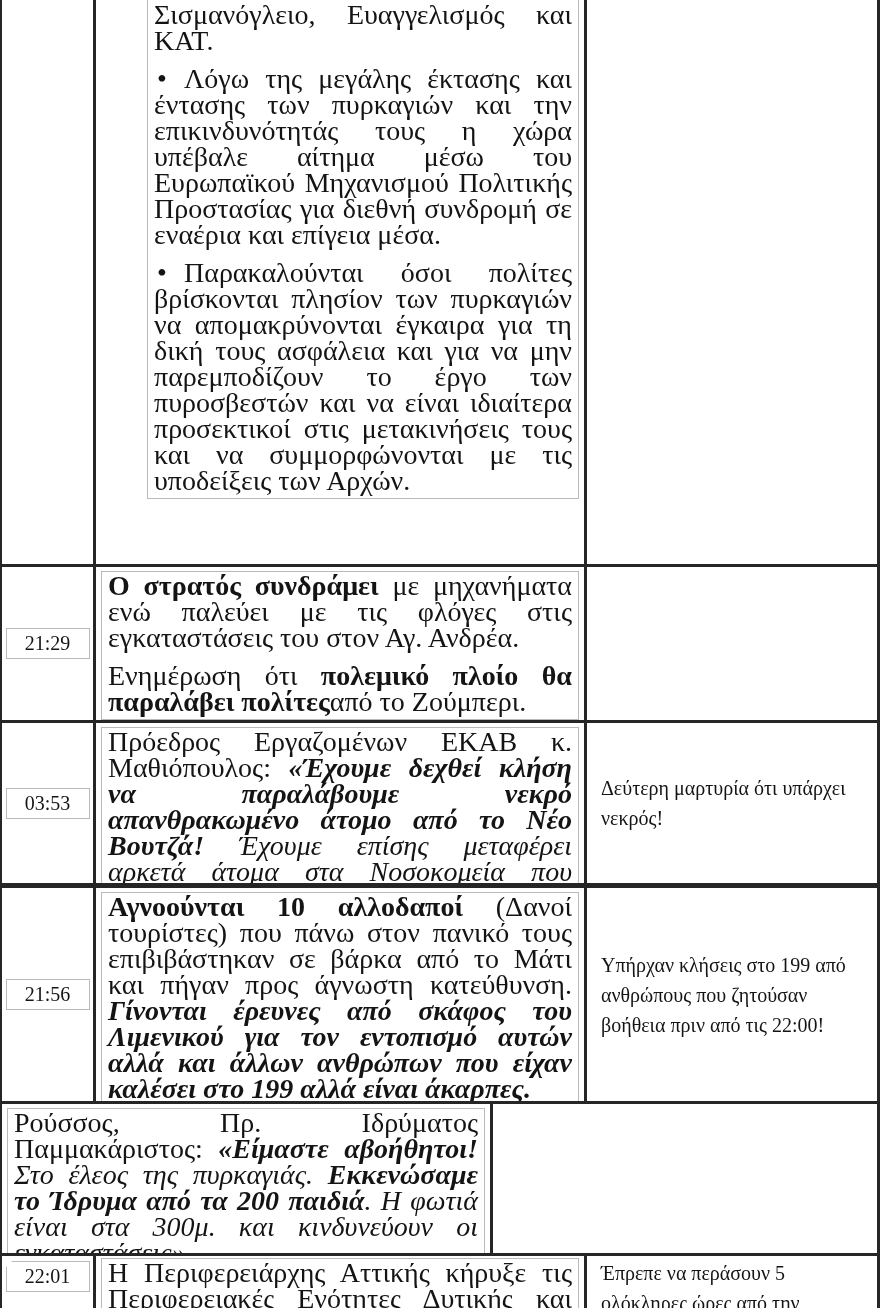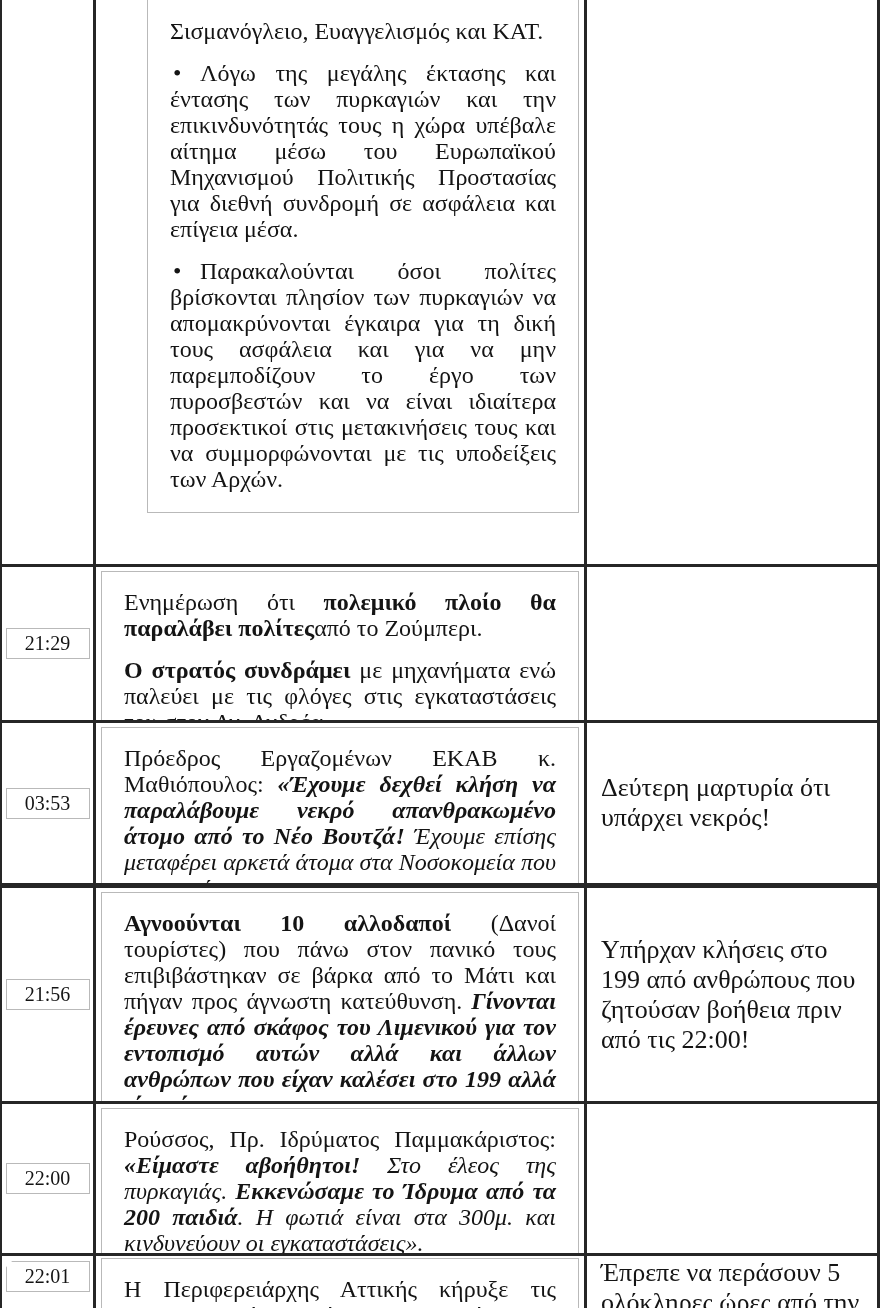--- a/index.html
+++ b/index.html
@@ -29,57 +29,57 @@
              display:flex;align-items:center;justify-content:center;}
   .time-badge{width:84px;height:31px;line-height:29px;box-sizing:border-box;
               border:1px solid var(--fb);text-align:center;
               font-size:20px;background:#fff;}
   .cell-main{width:491px;flex:none;box-sizing:border-box;
              border-right:3px solid var(--tb);overflow:hidden;}
   .frame{box-sizing:border-box;margin:4px 0 0 5px;width:478px;
          border:1px solid var(--fb);padding:1px 6px 4px 6px;background:#fff;}
   .row.r1 .frame{margin:0 0 0 51px;width:432px;border-top:none;padding-top:2px;}
   .row.r6 .frame{margin-top:2px;}
-  .para{margin:16px;text-align:justify;line-height:26px;font-size:24px;}
+  .para{margin:0;text-align:justify;line-height:26px;font-size:28px;}
   .para + .para{margin-top:12px;}
   .bullet{display:inline-block;width:30px;padding-left:3px;box-sizing:border-box;}
   .b{font-weight:bold;}
   .i{font-style:italic;}
   .bi{font-weight:bold;font-style:italic;}
 
   .cell-comment{flex:1;box-sizing:border-box;display:flex;align-items:center;
                 padding:0 14px 0 14px;overflow:hidden;}
-  .comment{font-size:26px;line-height:30px;max-width:262px;}
+  .comment{font-size:20px;line-height:30px;max-width:262px;}
   .row.last .cell-time{align-items:flex-start;padding-top:5px;}
   .row.last .cell-comment{align-items:flex-start;padding-top:2px;}
 </style>
 </head>
 <body>
 
 <div class="page">
   <div class="table" id="timeline-table">
       <div class="row r1">
         <div class="cell-time"></div>
         <div class="cell-main">
           <div class="frame">
             <p class="para"><span>Σισμανόγλειο, Ευαγγελισμός και ΚΑΤ.</span></p>
-            <p class="para"><span class="bullet">•</span><span>Λόγω της μεγάλης έκτασης και έντασης των πυρκαγιών και την επικινδυνότητάς τους η χώρα υπέβαλε αίτημα μέσω του Ευρωπαϊκού Μηχανισμού Πολιτικής Προστασίας για διεθνή συνδρομή σε ασφάλεια και επίγεια μέσα.</span></p>
+            <p class="para"><span class="bullet">•</span><span>Λόγω της μεγάλης έκτασης και έντασης των πυρκαγιών και την επικινδυνότητάς τους η χώρα υπέβαλε αίτημα μέσω του Ευρωπαϊκού Μηχανισμού Πολιτικής Προστασίας για διεθνή συνδρομή σε εναέρια και επίγεια μέσα.</span></p>
             <p class="para"><span class="bullet">•</span><span>Παρακαλούνται όσοι πολίτες βρίσκονται πλησίον των πυρκαγιών να απομακρύνονται έγκαιρα για τη δική τους ασφάλεια και για να μην παρεμποδίζουν το έργο των πυροσβεστών και να είναι ιδιαίτερα προσεκτικοί στις μετακινήσεις τους και να συμμορφώνονται με τις υποδείξεις των Αρχών.</span></p>
           </div>
         </div>
         <div class="cell-comment"></div>
       </div>
       <div class="row r2">
         <div class="cell-time">
           <div class="time-badge">21:29</div>
         </div>
         <div class="cell-main">
           <div class="frame">
+            <p class="para"><span class="b">Ο στρατός συνδράμει</span><span> με μηχανήματα ενώ παλεύει με τις φλόγες στις εγκαταστάσεις του στον Αγ. Ανδρέα.</span></p>
             <p class="para"><span>Ενημέρωση ότι </span><span class="b">πολεμικό πλοίο θα παραλάβει πολίτες</span><span>από το Ζούμπερι.</span></p>
-            <p class="para"><span class="b">Ο στρατός συνδράμει</span><span> με μηχανήματα ενώ παλεύει με τις φλόγες στις εγκαταστάσεις του στον Αγ. Ανδρέα.</span></p>
           </div>
         </div>
         <div class="cell-comment"></div>
       </div>
       <div class="row r3 thick">
         <div class="cell-time">
           <div class="time-badge">03:53</div>
         </div>
         <div class="cell-main">
           <div class="frame">
@@ -97,23 +97,20 @@
         <div class="cell-main">
           <div class="frame">
             <p class="para"><span class="b">Αγνοούνται 10 αλλοδαποί</span><span> (Δανοί τουρίστες) που πάνω στον πανικό τους επιβιβάστηκαν σε βάρκα από το Μάτι και πήγαν προς άγνωστη κατεύθυνση. </span><span class="bi">Γίνονται έρευνες από σκάφος του Λιμενικού για τον εντοπισμό αυτών αλλά και άλλων ανθρώπων που είχαν καλέσει στο 199 αλλά είναι άκαρπες.</span></p>
           </div>
         </div>
         <div class="cell-comment">
           <div class="comment">Υπήρχαν κλήσεις στο 199 από ανθρώπους που ζητούσαν βοήθεια πριν από τις 22:00!</div>
         </div>
       </div>
       <div class="row r5">
-        <div class="cell-time">
-          <div class="time-badge">22:00</div>
-        </div>
         <div class="cell-main">
           <div class="frame">
             <p class="para"><span>Ρούσσος, Πρ. Ιδρύματος Παμμακάριστος: </span><span class="bi">«Είμαστε αβοήθητοι! </span><span class="i">Στο έλεος της πυρκαγιάς. </span><span class="bi">Εκκενώσαμε το Ίδρυμα από τα 200 παιδιά</span><span class="i">. Η φωτιά είναι στα 300μ. και κινδυνεύουν οι εγκαταστάσεις».</span></p>
           </div>
         </div>
         <div class="cell-comment"></div>
       </div>
       <div class="row r6 last">
         <div class="cell-time">
           <div class="time-badge">22:01</div>

